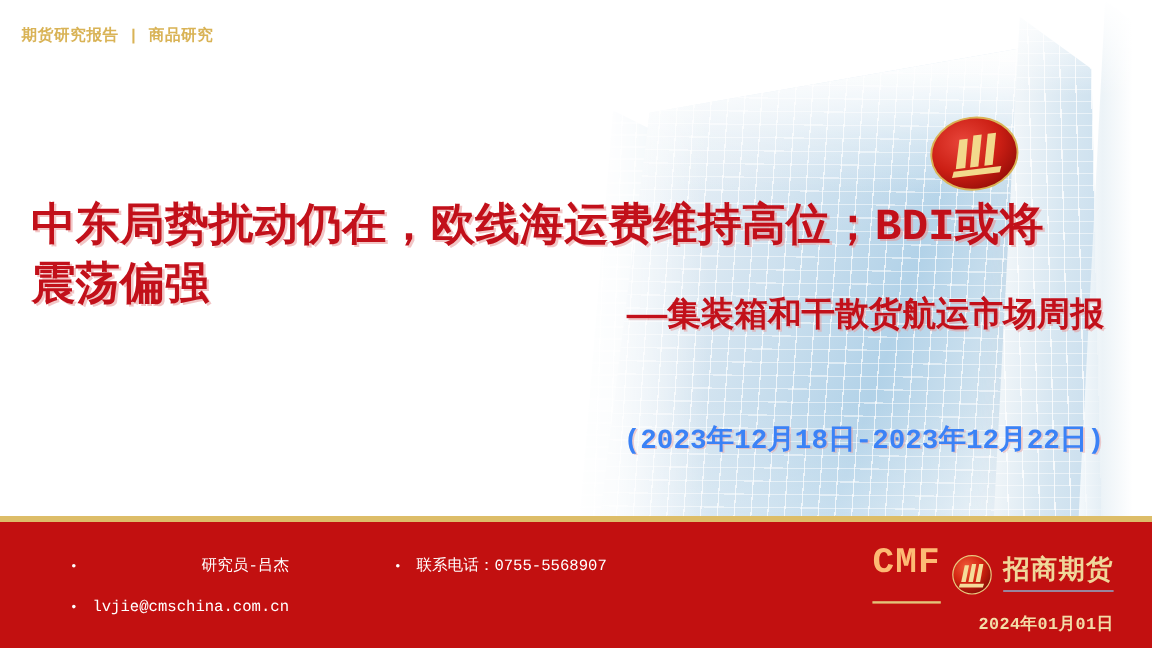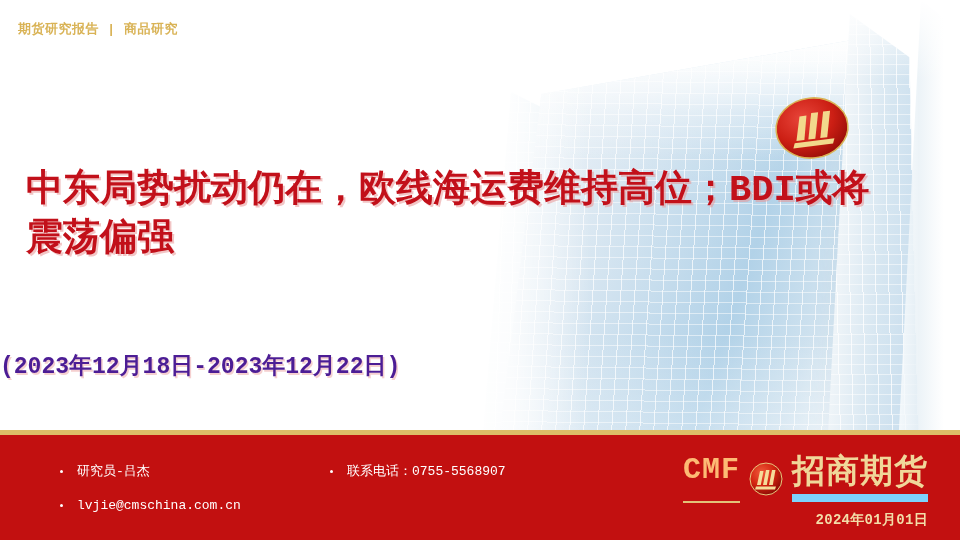--- a/index.html
+++ b/index.html
@@ -152,24 +152,24 @@
     font-size:28px;
     font-weight:bold;
     color:#c2101a;
     z-index:7;
     text-shadow:1.5px 1.5px 0 rgba(232,150,150,0.5);
   }
   .daterange {
     position:absolute;
     left:0px; top:350px;
     width:920px;
-    text-align:left;
+    text-align:right;
     font-size:23px;
     font-weight:bold;
-    color:#4c1d95;
+    color:#3b82f6;
     z-index:7;
     text-shadow:1.5px 1.5px 0 rgba(232,150,150,0.45);
   }
 
   
   .gold-bar {
     position:absolute;
     left:0; top:430px;
     width:960px; height:5px;
     background:#ddbd68;
@@ -188,20 +188,21 @@
     font-size:13px;
     line-height:1;
   }
   .contact-col.left  { left:60px;  top:30px; }
   .contact-col.mid   { left:330px; top:30px; }
   .contact-line {
     display:flex;
     align-items:center;
     margin-bottom:21px;
     white-space:nowrap;
+    justify-content:space-between;
   }
   .contact-line .dot {
     width:3px; height:3px;
     border-radius:50%;
     background:#ffffff;
     margin-right:14px;
     flex:0 0 auto;
   }
 
   
@@ -221,27 +222,27 @@
     font-size:30px;
     font-weight:bold;
     letter-spacing:1px;
     color:#fdba74;
     line-height:1;
     padding-bottom:16px;
     border-bottom:2px solid #e3c379;
   }
   .logo-badge { width:34px; height:34px; }
   .logo-cn {
-    font-size:33px;
+    font-size:22px;
     font-weight:bold;
     color:#f0d79a;
     line-height:1;
     letter-spacing:1px;
     padding-bottom:4px;
-    border-bottom:8px solid #7dd3fc;
+    border-bottom:1px solid #7dd3fc;
   }
   .logo-date {
     margin-top:8px;
     font-size:14px;
     font-weight:bold;
     color:#f3dda8;
     letter-spacing:.3px;
   }
 </style>
 </head>
@@ -272,20 +273,21 @@
     </svg>
 
     <div class="photo-fade-left"></div>
     <div class="photo-fade-top"></div>
   </div>
 
   <div class="kicker">期货研究报告 | 商品研究</div>
 
   <h1 class="title">中东局势扰动仍在，欧线海运费维持高位；BDI或将震荡偏强</h1>
 
+  <div class="subtitle">——集装箱和干散货航运市场周报</div>
 
   <div class="daterange">(2023年12月18日-2023年12月22日)</div>
 
   <div class="gold-bar"></div>
 
   <div class="footer">
 
     <div class="contact-col left">
       <div class="contact-line">
         <span class="dot"></span>

